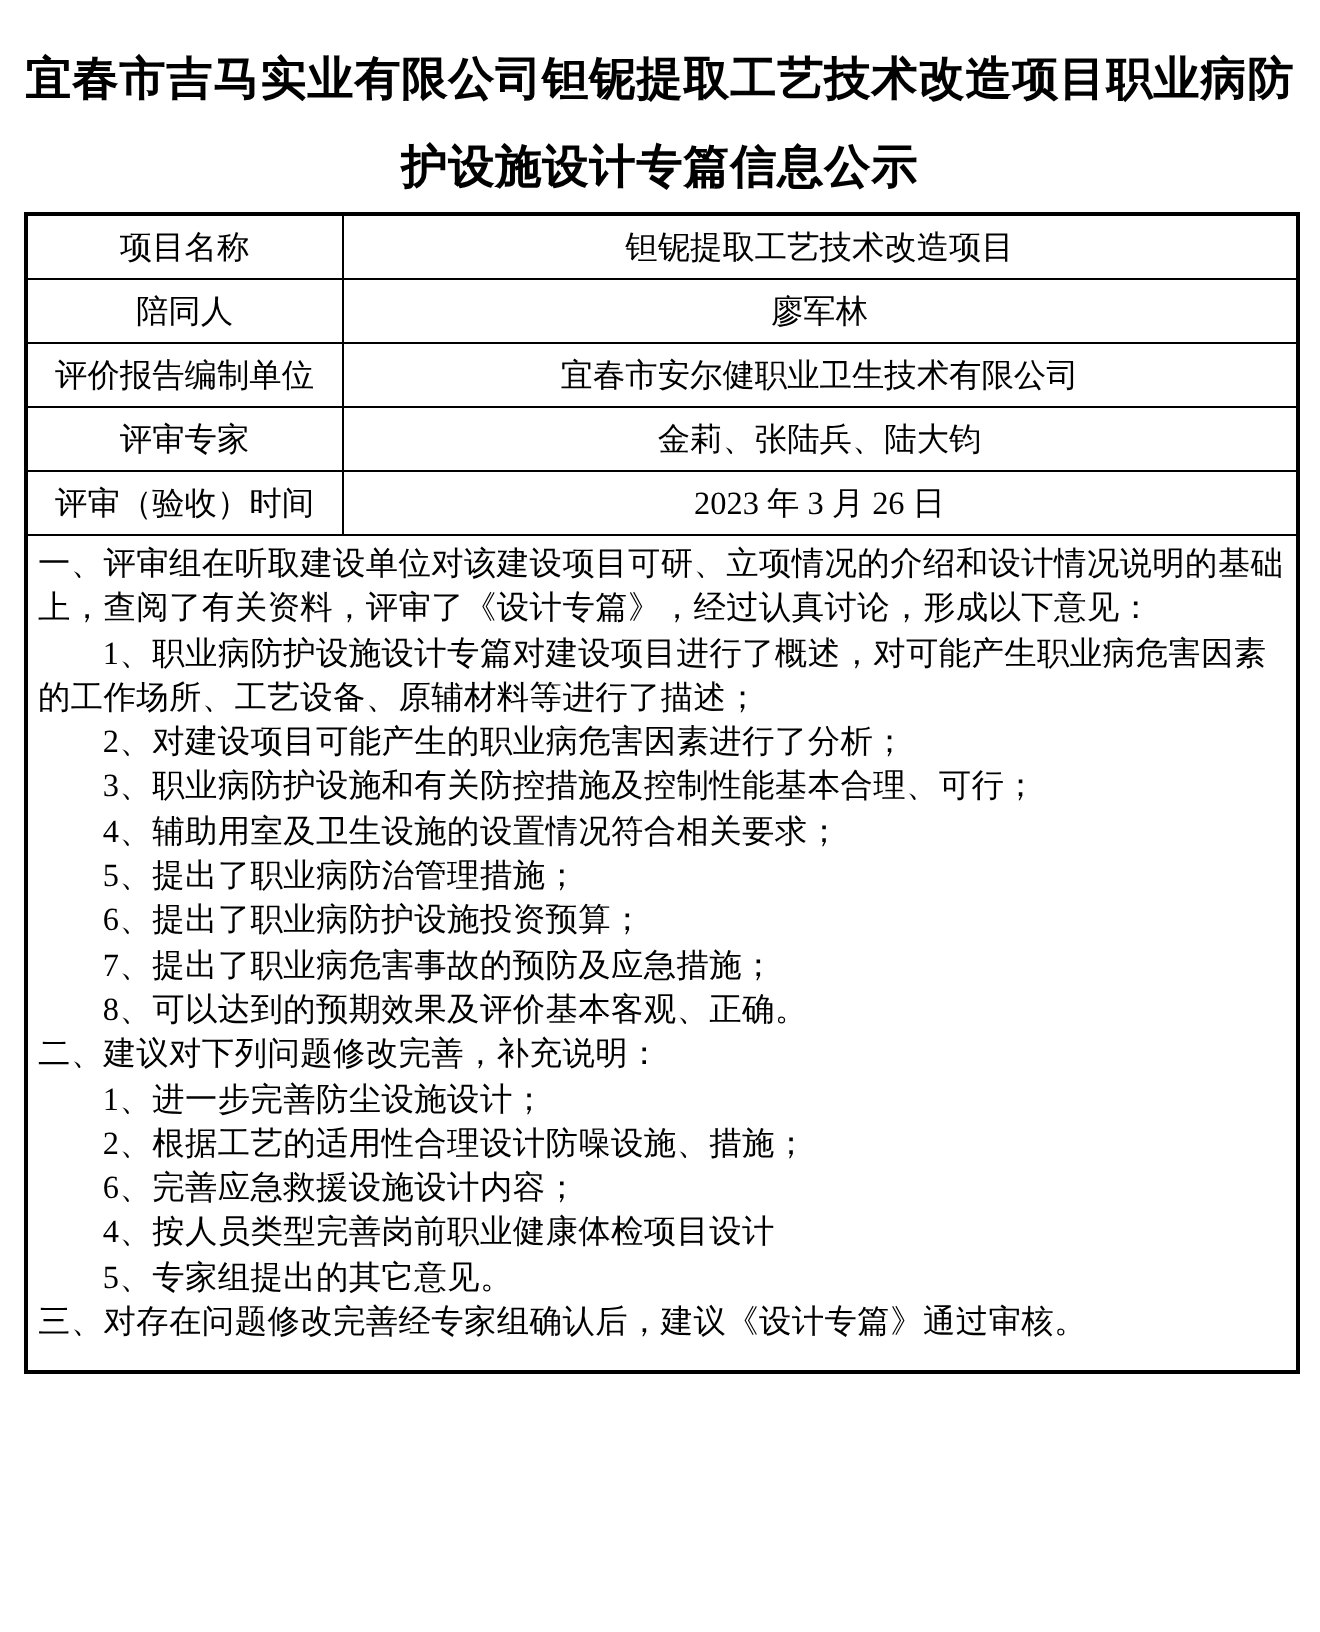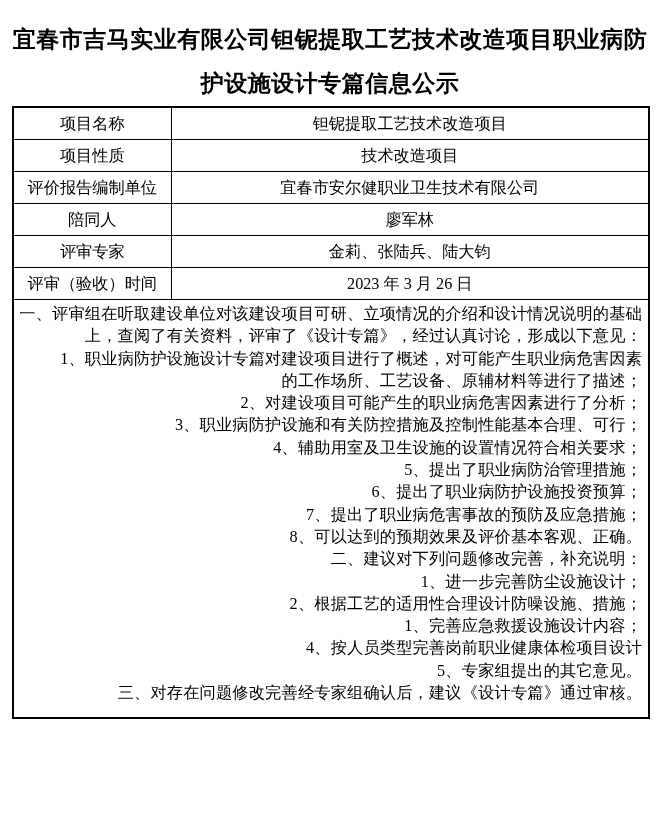--- a/index.html
+++ b/index.html
@@ -47,21 +47,20 @@
     vertical-align: top;
     white-space: normal;
     height: 412px;
     padding: 3px 6px 2px 5px;
   }
   .opinion-cell p {
     margin: 0;
     font-size: 16.2px;
     line-height: 22.3px;
     letter-spacing: 0.2px;
-    text-align: right;
   }
   .opinion-cell p.indent {
     text-indent: 2em;
   }
 </style>
 </head>
 <body>
 
 <div class="page">
   <h1 class="title">宜春市吉马实业有限公司钽铌提取工艺技术改造项目职业病防护设施设计专篇信息公示</h1>
@@ -71,30 +70,26 @@
       <col style="width:128px">
       <col style="width:150px">
       <col style="width:200px">
     </colgroup>
     <tbody id="table-body">
         <tr>
           <td>项目名称</td>
           <td colspan="3">钽铌提取工艺技术改造项目</td>
         </tr>
         <tr>
-          <td>项目性质</td>
-          <td colspan="3">技术改造项目</td>
+          <td>陪同人</td>
+          <td colspan="3">廖军林</td>
         </tr>
         <tr>
           <td>评价报告编制单位</td>
           <td colspan="3">宜春市安尔健职业卫生技术有限公司</td>
-        </tr>
-        <tr>
-          <td>陪同人</td>
-          <td colspan="3">廖军林</td>
         </tr>
         <tr>
           <td>评审专家</td>
           <td colspan="3">金莉、张陆兵、陆大钧</td>
         </tr>
         <tr>
           <td>评审（验收）时间</td>
           <td colspan="3">2023 年 3 月 26 日</td>
         </tr>
         <tr>
@@ -104,21 +99,21 @@
             <p class="indent">2、对建设项目可能产生的职业病危害因素进行了分析；</p>
             <p class="indent">3、职业病防护设施和有关防控措施及控制性能基本合理、可行；</p>
             <p class="indent">4、辅助用室及卫生设施的设置情况符合相关要求；</p>
             <p class="indent">5、提出了职业病防治管理措施；</p>
             <p class="indent">6、提出了职业病防护设施投资预算；</p>
             <p class="indent">7、提出了职业病危害事故的预防及应急措施；</p>
             <p class="indent">8、可以达到的预期效果及评价基本客观、正确。</p>
             <p>二、建议对下列问题修改完善，补充说明：</p>
             <p class="indent">1、进一步完善防尘设施设计；</p>
             <p class="indent">2、根据工艺的适用性合理设计防噪设施、措施；</p>
-            <p class="indent">1、完善应急救援设施设计内容；</p>
+            <p class="indent">6、完善应急救援设施设计内容；</p>
             <p class="indent">4、按人员类型完善岗前职业健康体检项目设计</p>
             <p class="indent">5、专家组提出的其它意见。</p>
             <p>三、对存在问题修改完善经专家组确认后，建议《设计专篇》通过审核。</p>
           </td>
         </tr>
       </tbody>
   </table>
 </div>
 
 </body></html>

